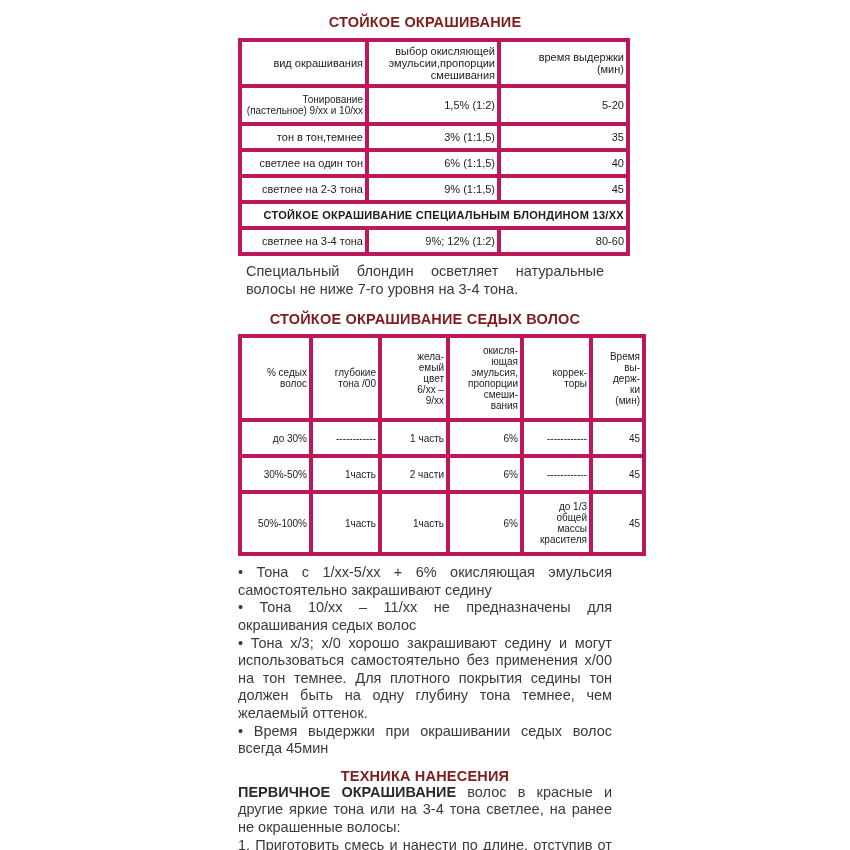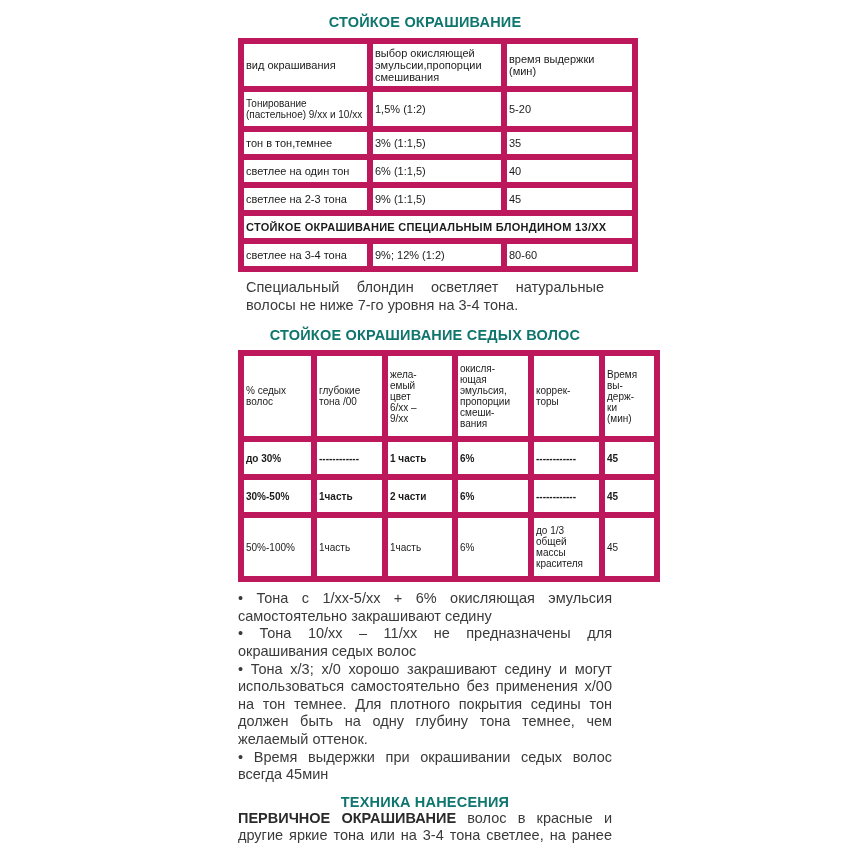--- a/index.html
+++ b/index.html
@@ -17,34 +17,34 @@
   .content {
     width: 374px;
     margin: 0 auto;
     padding-top: 14px;
     color: #3a3a3a;
   }
   .section-title {
     text-align: center;
     font-size: 14.5px;
     font-weight: bold;
-    color: #0f766e;
+    color: #7f1d1d;
     margin: 0 0 8px 0;
     letter-spacing: 0.2px;
   }
   table {
     border-collapse: collapse;
     margin: 0 auto;
     width: 366px;
     table-layout: fixed;
     color: #1b1b1b;
   }
   td {
-    border: 6px solid #be185d;
-    text-align: left;
+    border: 4px solid #be185d;
+    text-align: right;
     vertical-align: middle;
     white-space: pre-line;
     padding: 2px 2px;
     overflow: hidden;
   }
   table.t1 { border: 2px solid #000000; font-size: 11px; }
   table.t2 { border: 2px solid #000000; font-size: 10px; }
   .t1 .c0 { width: 119px; }
   .t1 .c1 { width: 124px; }
   .t1 .c2 { width: 121px; }
@@ -52,21 +52,21 @@
   .t1 tr.r0 td  { height: 30px; }
   .t1 tr.rn td  { height: 18px; }
   .t1 tr.special td { font-weight: bold; height: 18px; letter-spacing: 0.3px; }
   .t2 .c0 { width: 63px; }
   .t2 .c1 { width: 61px; }
   .t2 .c2 { width: 60px; }
   .t2 .c3 { width: 66px; }
   .t2 .c4 { width: 61px; }
   .t2 .c5 { width: 45px; }
   .t2 tr.hdr td { height: 76px; }
-  .t2 tr.r0 td, .t2 tr.r1 td { height: 28px; font-weight: bold; }
+  .t2 tr.r0 td, .t2 tr.r1 td { height: 28px; }
   .t2 tr.r2 td { height: 54px; }
   .body-text {
     font-size: 14.5px;
     line-height: 17.6px;
     text-align: justify;
     margin: 8px;
   }
   .note { margin-top: 7px; }
   .title-gray { margin-top: 13px; margin-bottom: 7px; }
   .bullets { margin-top: 8px; }

